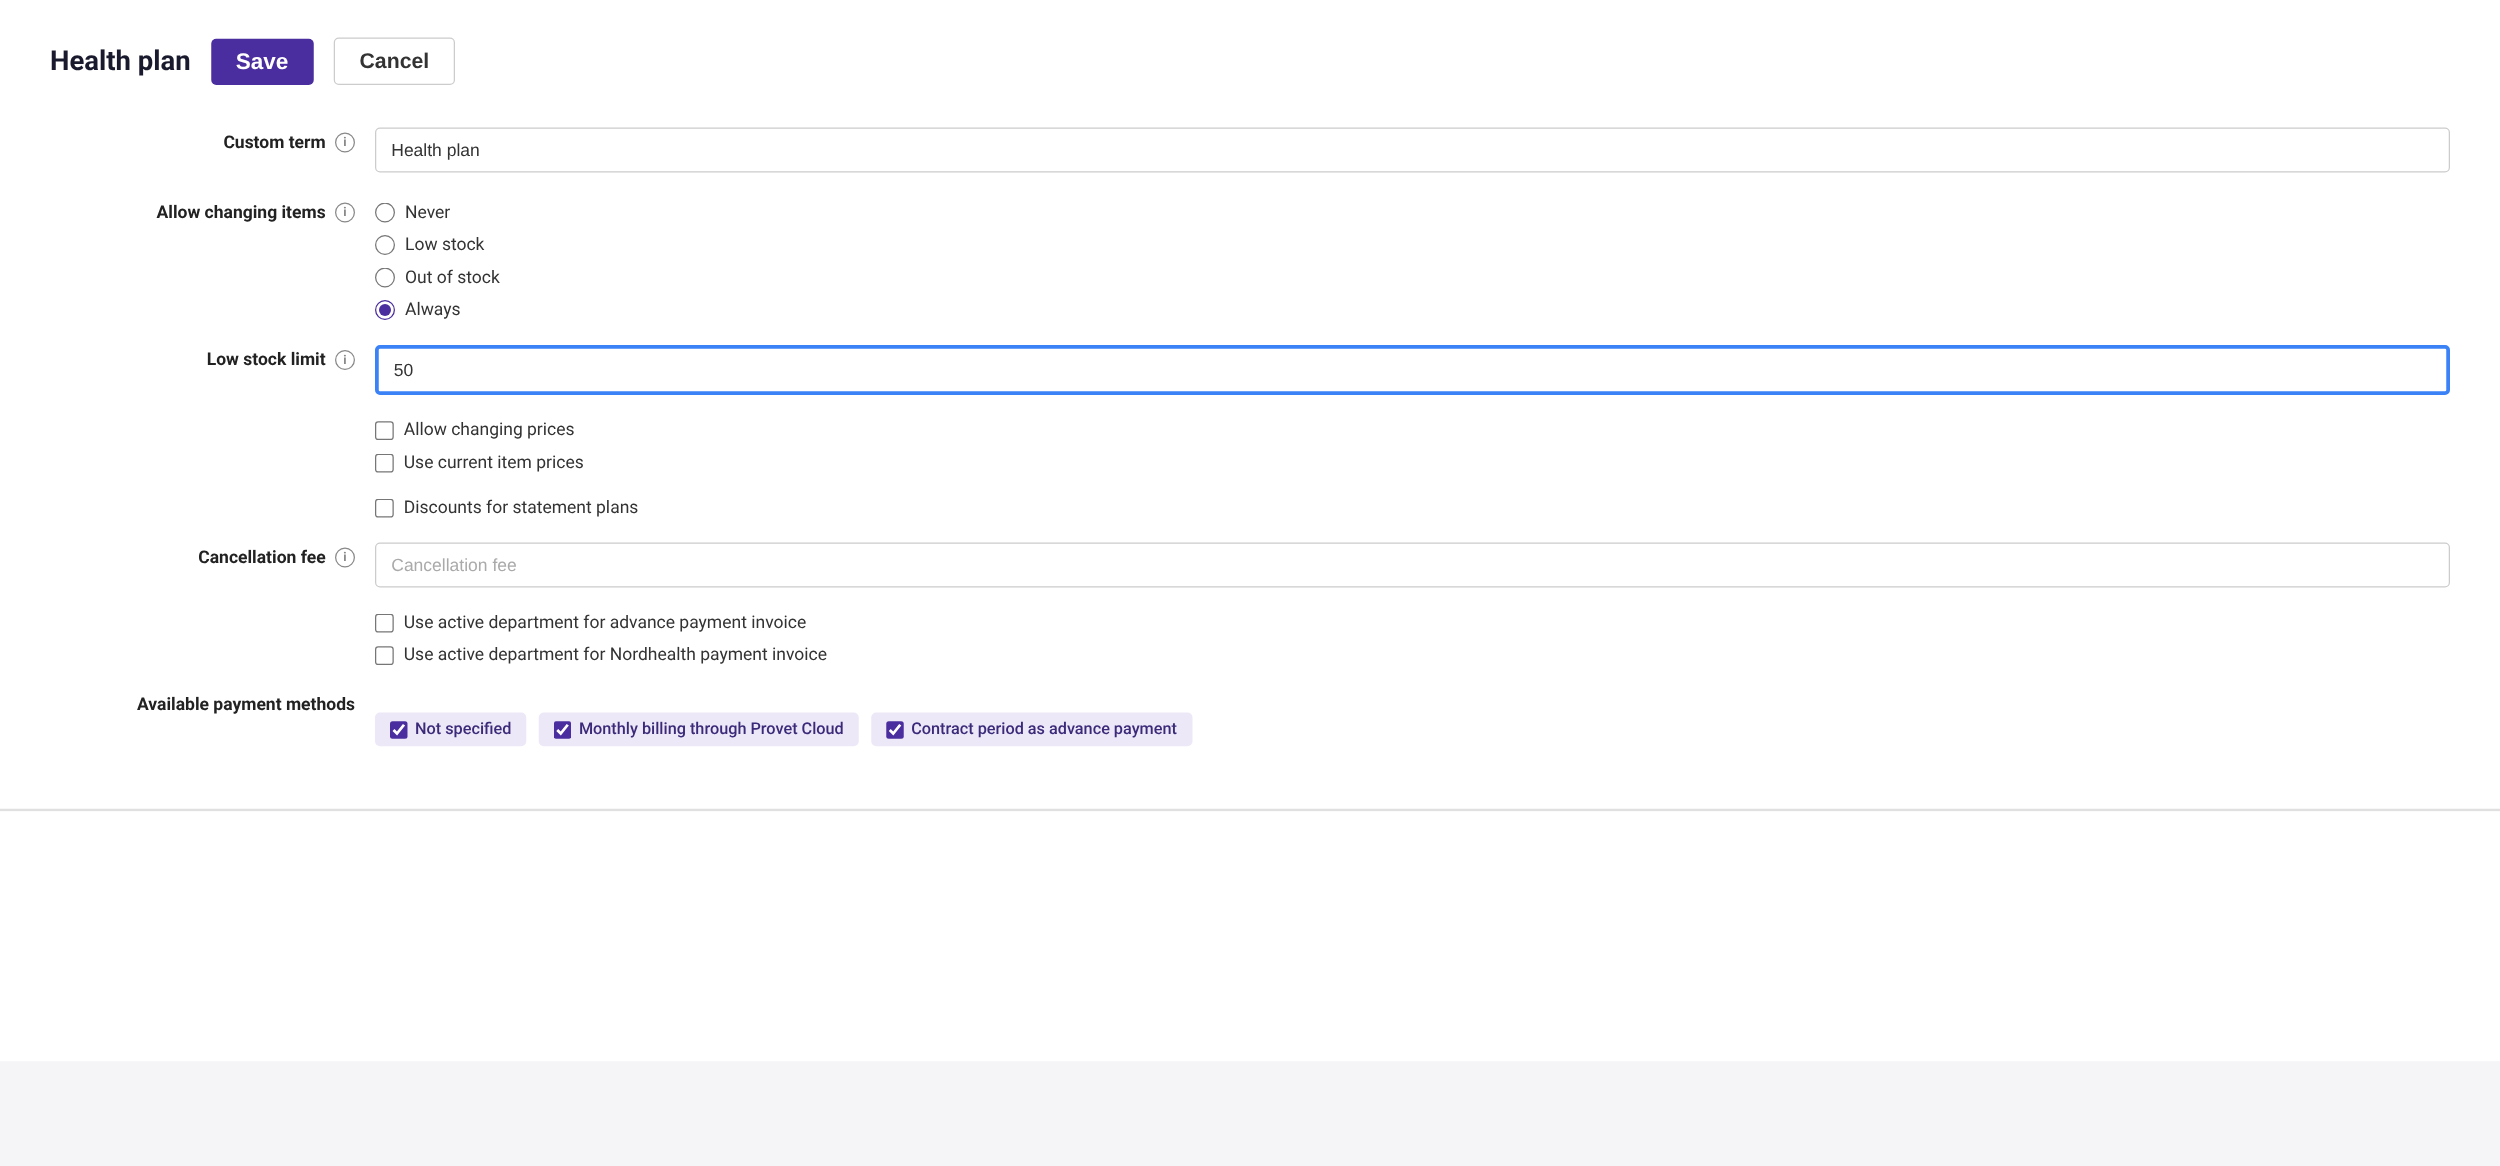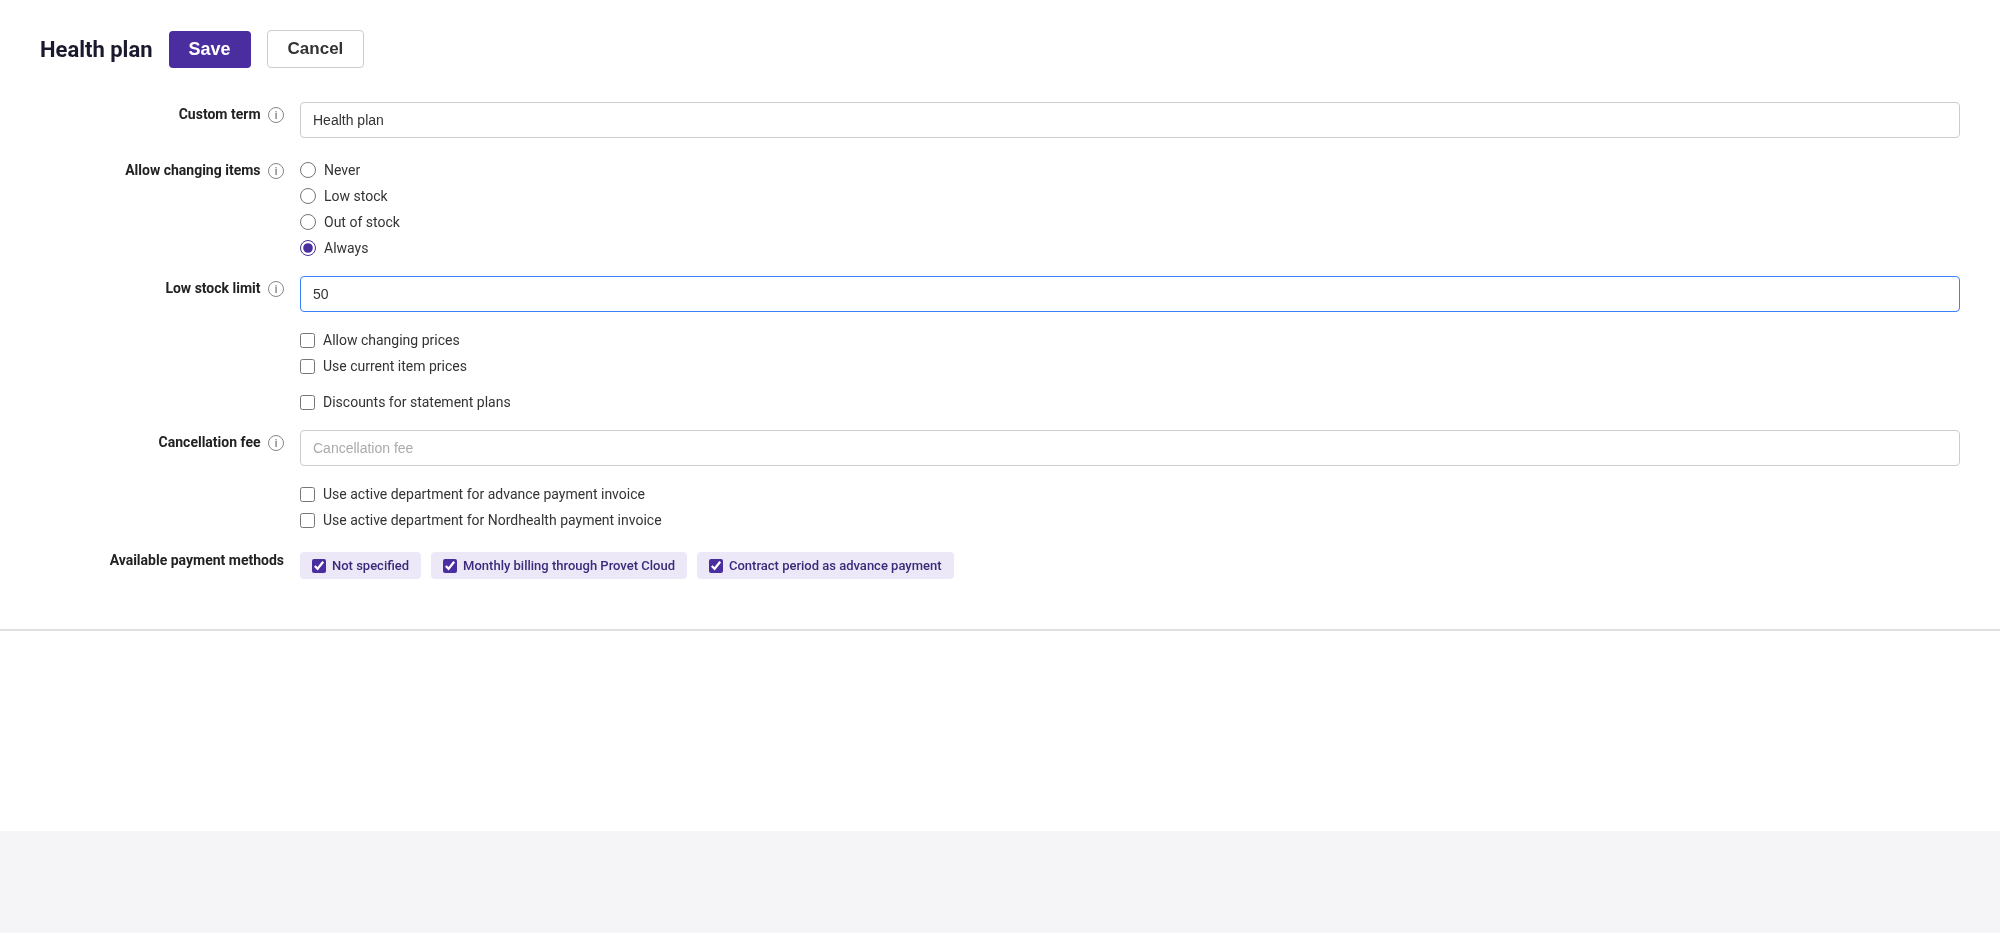--- a/index.html
+++ b/index.html
@@ -188,20 +188,21 @@
     .payment-method-chip {
       display: flex;
       align-items: center;
       gap: 6px;
       background: #ede8f7;
       border-radius: 4px;
       padding: 6px 12px;
       font-size: 13px;
       color: #3b2a7a;
       font-weight: 500;
+      margin-top: 14px;
     }
 
     .payment-method-chip input[type="checkbox"] {
       width: 14px;
       height: 14px;
       accent-color: #4a2d9e;
       cursor: pointer;
     }
 
     .divider {
@@ -210,21 +211,21 @@
       margin: 0;
     }
 
     .bottom-section {
       background: #fff;
       height: 200px;
     }
 
     .number-input {
       width: 100%;
-      border: 1px solid #3b82f6;
+      border: 3px solid #3b82f6;
       border-radius: 4px;
       padding: 9px 12px;
       font-size: 14px;
       color: #333;
       background: #fff;
       outline: none;
     }
   </style>
 </head>
 <body>

